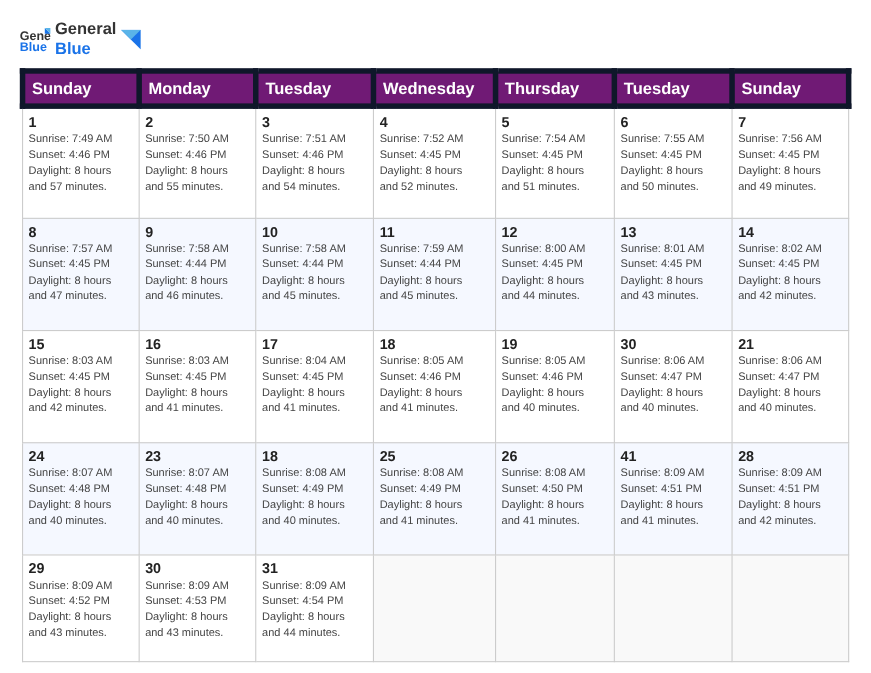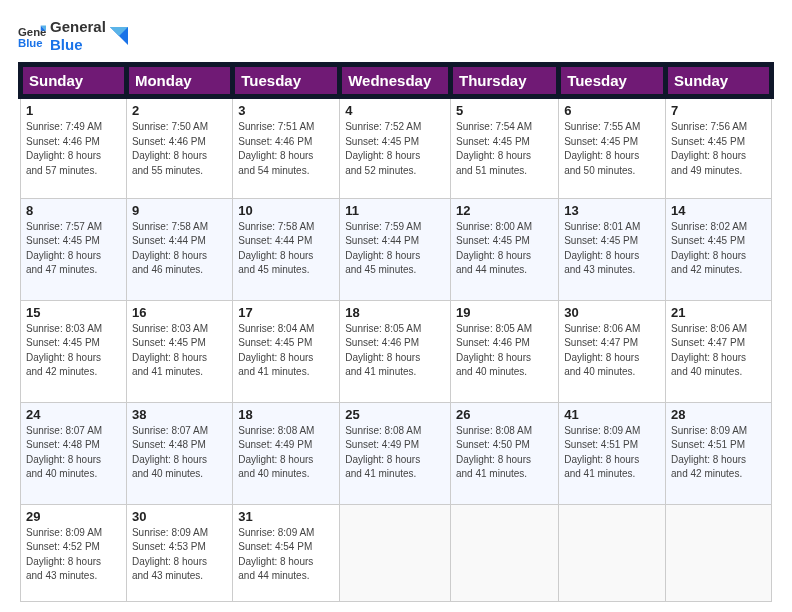--- a/index.html
+++ b/index.html
@@ -220,21 +220,21 @@
             <span class="day-num">21</span>
             <div class="day-info">Sunrise: 8:06 AM<br>Sunset: 4:47 PM<br>Daylight: 8 hours<br>and 40 minutes.</div>
           </td>
         </tr>
         <tr>
           <td>
             <span class="day-num">24</span>
             <div class="day-info">Sunrise: 8:07 AM<br>Sunset: 4:48 PM<br>Daylight: 8 hours<br>and 40 minutes.</div>
           </td>
           <td>
-            <span class="day-num">38</span>
+            <span class="day-num">23</span>
             <div class="day-info">Sunrise: 8:07 AM<br>Sunset: 4:48 PM<br>Daylight: 8 hours<br>and 40 minutes.</div>
           </td>
           <td>
             <span class="day-num">18</span>
             <div class="day-info">Sunrise: 8:08 AM<br>Sunset: 4:49 PM<br>Daylight: 8 hours<br>and 40 minutes.</div>
           </td>
           <td>
             <span class="day-num">25</span>
             <div class="day-info">Sunrise: 8:08 AM<br>Sunset: 4:49 PM<br>Daylight: 8 hours<br>and 41 minutes.</div>
           </td>

